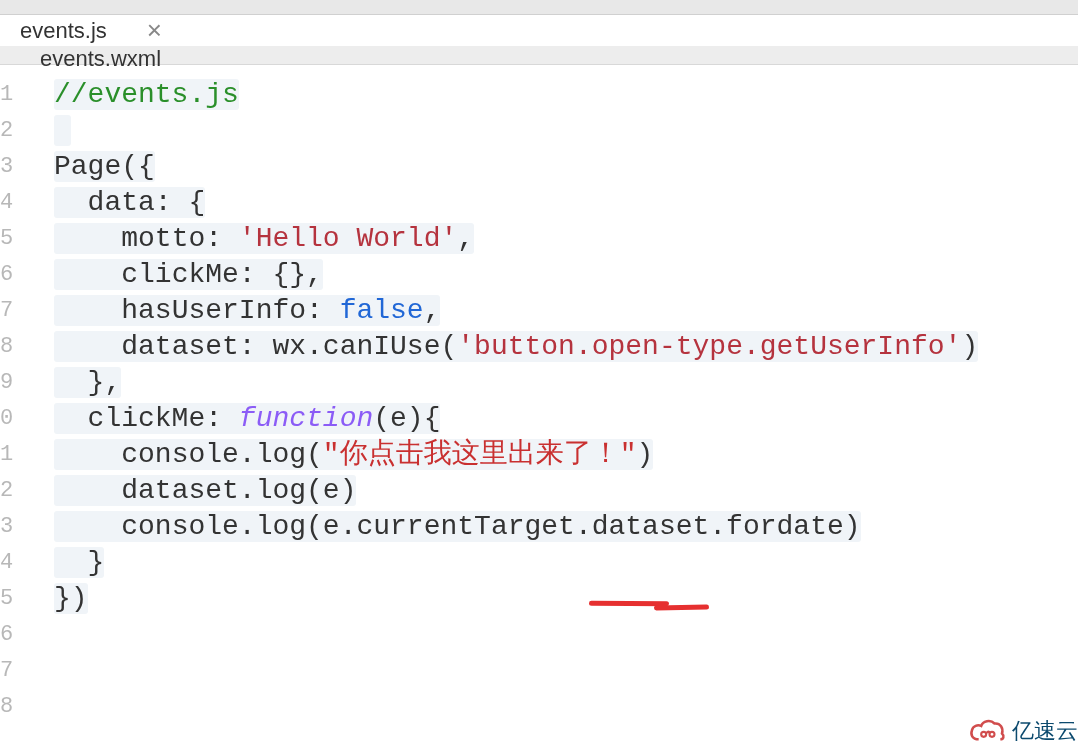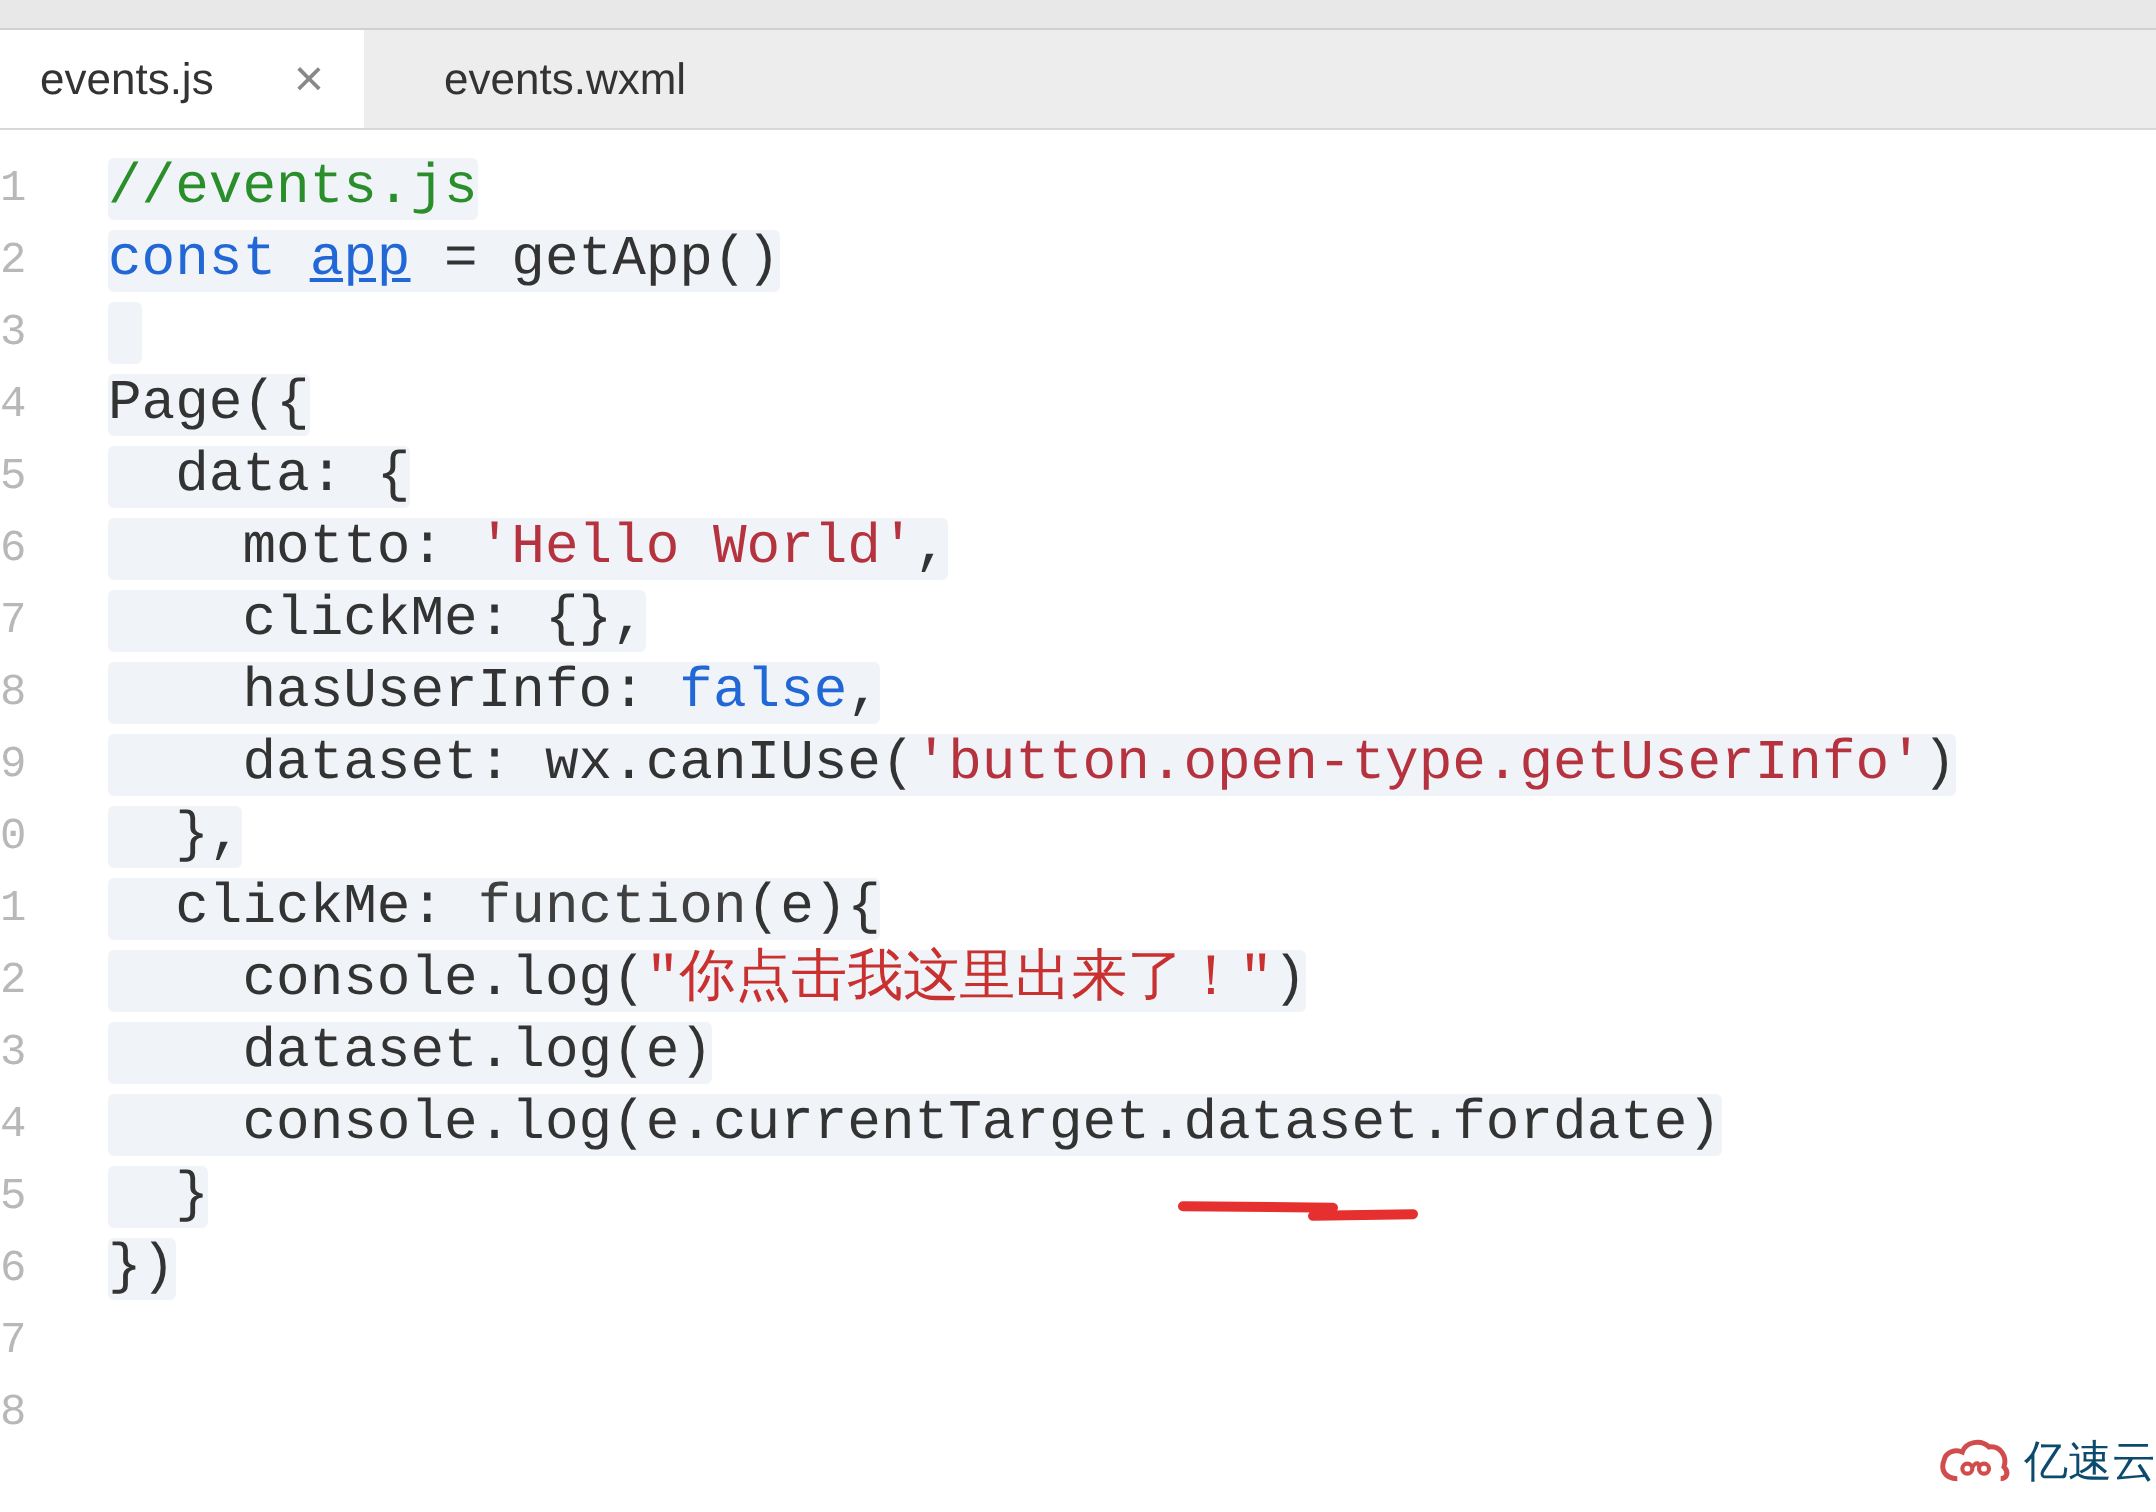--- a/index.html
+++ b/index.html
@@ -18,20 +18,21 @@
     .window-frame {
       background: #e8e8e8;
       height: 15px;
       border-bottom: 1px solid #d0d0d0;
     }
     .tab-bar {
       display: flex;
       background: #ededed;
       height: 50px;
       border-bottom: 1px solid #d8d8d8;
+      flex-direction: column;
     }
     .tab {
       display: flex;
       align-items: center;
       padding: 0 20px;
       height: 100%;
       font-size: 22px;
       color: #333;
       cursor: pointer;
       position: relative;
@@ -78,21 +79,21 @@
       white-space: pre;
       position: relative;
     }
     .code-line .hl {
       background: #f0f4f8;
       border-radius: 3px;
       display: inline;
     }
     .comment { color: #2a8f2a; }
     .keyword { color: #2167d6; }
-    .keyword-def { color: #404040; }
+    .keyword-def { color: #8b5cf6; font-style: italic; }
     .var-link { color: #2167d6; text-decoration: underline; }
     .string-sq { color: #b5333e; }
     .string-dq { color: #c93030; }
     .bool { color: #2167d6; }
     .ident { color: #333; }
     .red-underline {
       position: absolute;
       height: 5px;
       background: #e63030;
       border-radius: 3px;
@@ -154,21 +155,20 @@
     <div class="gutter-line">3</div>
     <div class="gutter-line">4</div>
     <div class="gutter-line">5</div>
     <div class="gutter-line">6</div>
     <div class="gutter-line">7</div>
     <div class="gutter-line">8</div>
   </div>
 
   <div class="code-area">
     <div class="code-line"><span class="hl"><span class="comment">//events.js</span></span></div>
-    <div class="code-line"><span class="hl"><span class="keyword">const</span><span class="ident"> </span><span class="var-link">app</span><span class="ident"> = getApp()</span></span></div>
     <div class="code-line"><span class="hl"> </span></div>
     <div class="code-line"><span class="hl"><span class="ident">Page({</span></span></div>
     <div class="code-line"><span class="hl"><span>  </span><span class="ident">data: {</span></span></div>
     <div class="code-line"><span class="hl"><span>    </span><span class="ident">motto: </span><span class="string-sq">'Hello World'</span><span class="ident">,</span></span></div>
     <div class="code-line"><span class="hl"><span>    </span><span class="ident">clickMe: {},</span></span></div>
     <div class="code-line"><span class="hl"><span>    </span><span class="ident">hasUserInfo: </span><span class="bool">false</span><span class="ident">,</span></span></div>
     <div class="code-line"><span class="hl"><span>    </span><span class="ident">dataset: wx.canIUse(</span><span class="string-sq">'button.open-type.getUserInfo'</span><span class="ident">)</span></span></div>
     <div class="code-line"><span class="hl"><span>  </span><span class="ident">},</span></span></div>
     <div class="code-line"><span class="hl"><span>  </span><span class="ident">clickMe: </span><span class="keyword-def">function</span><span class="ident">(e){</span></span></div>
     <div class="code-line"><span class="hl"><span>    </span><span class="ident">console.log(</span><span class="string-dq">"你点击我这里出来了！"</span><span class="ident">)</span></span></div>

